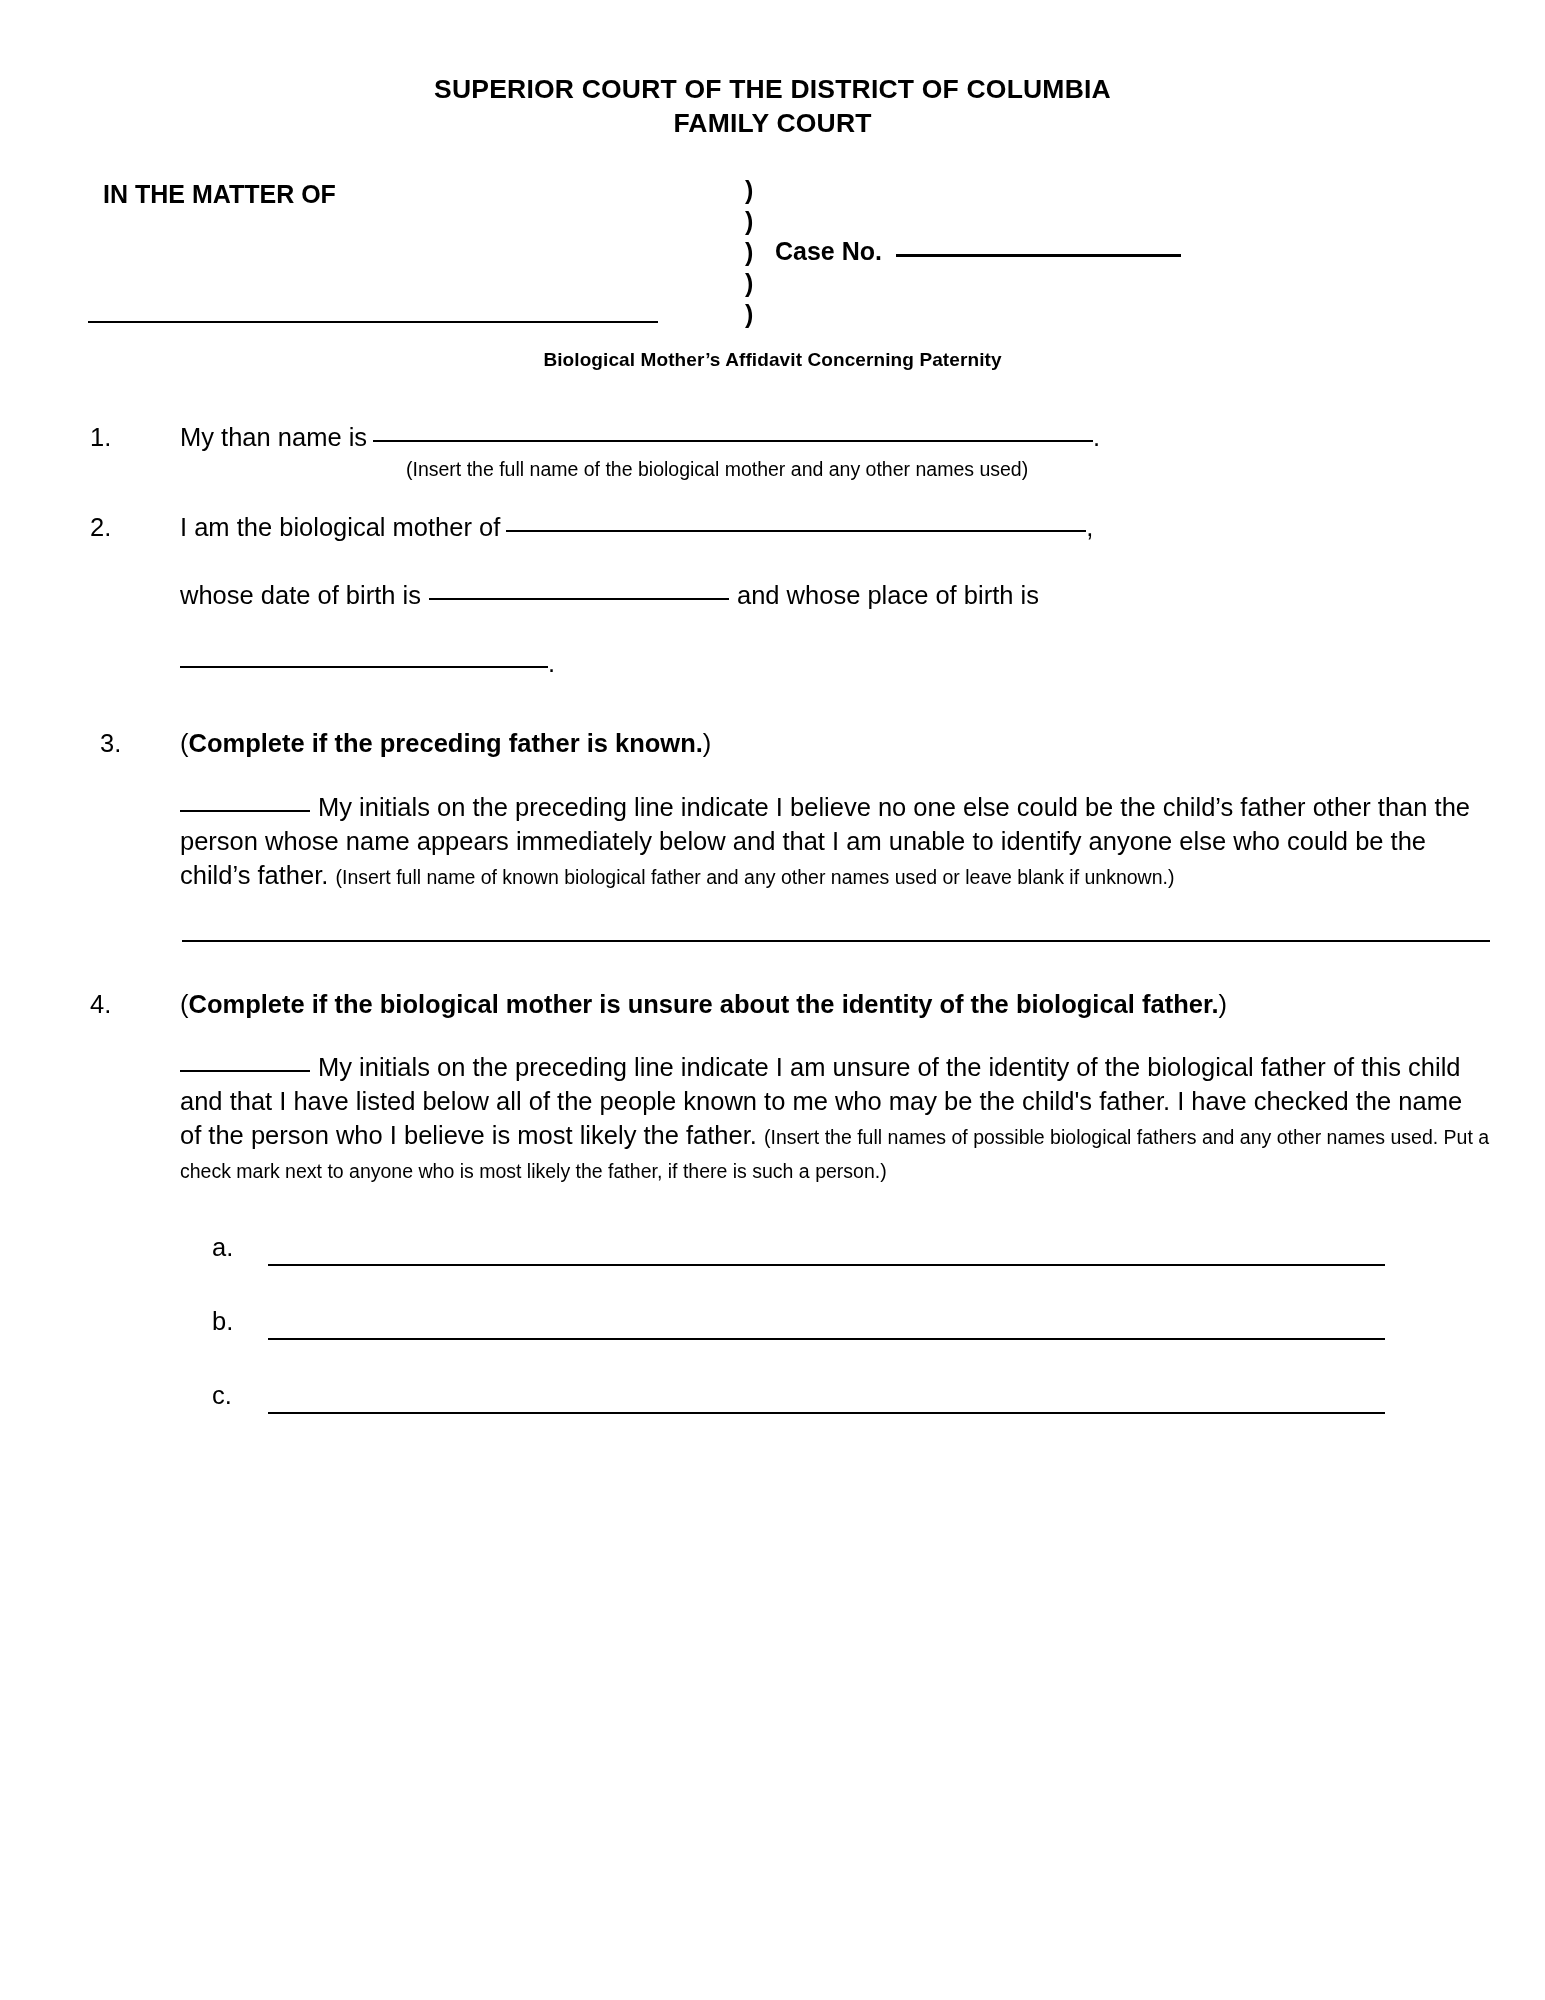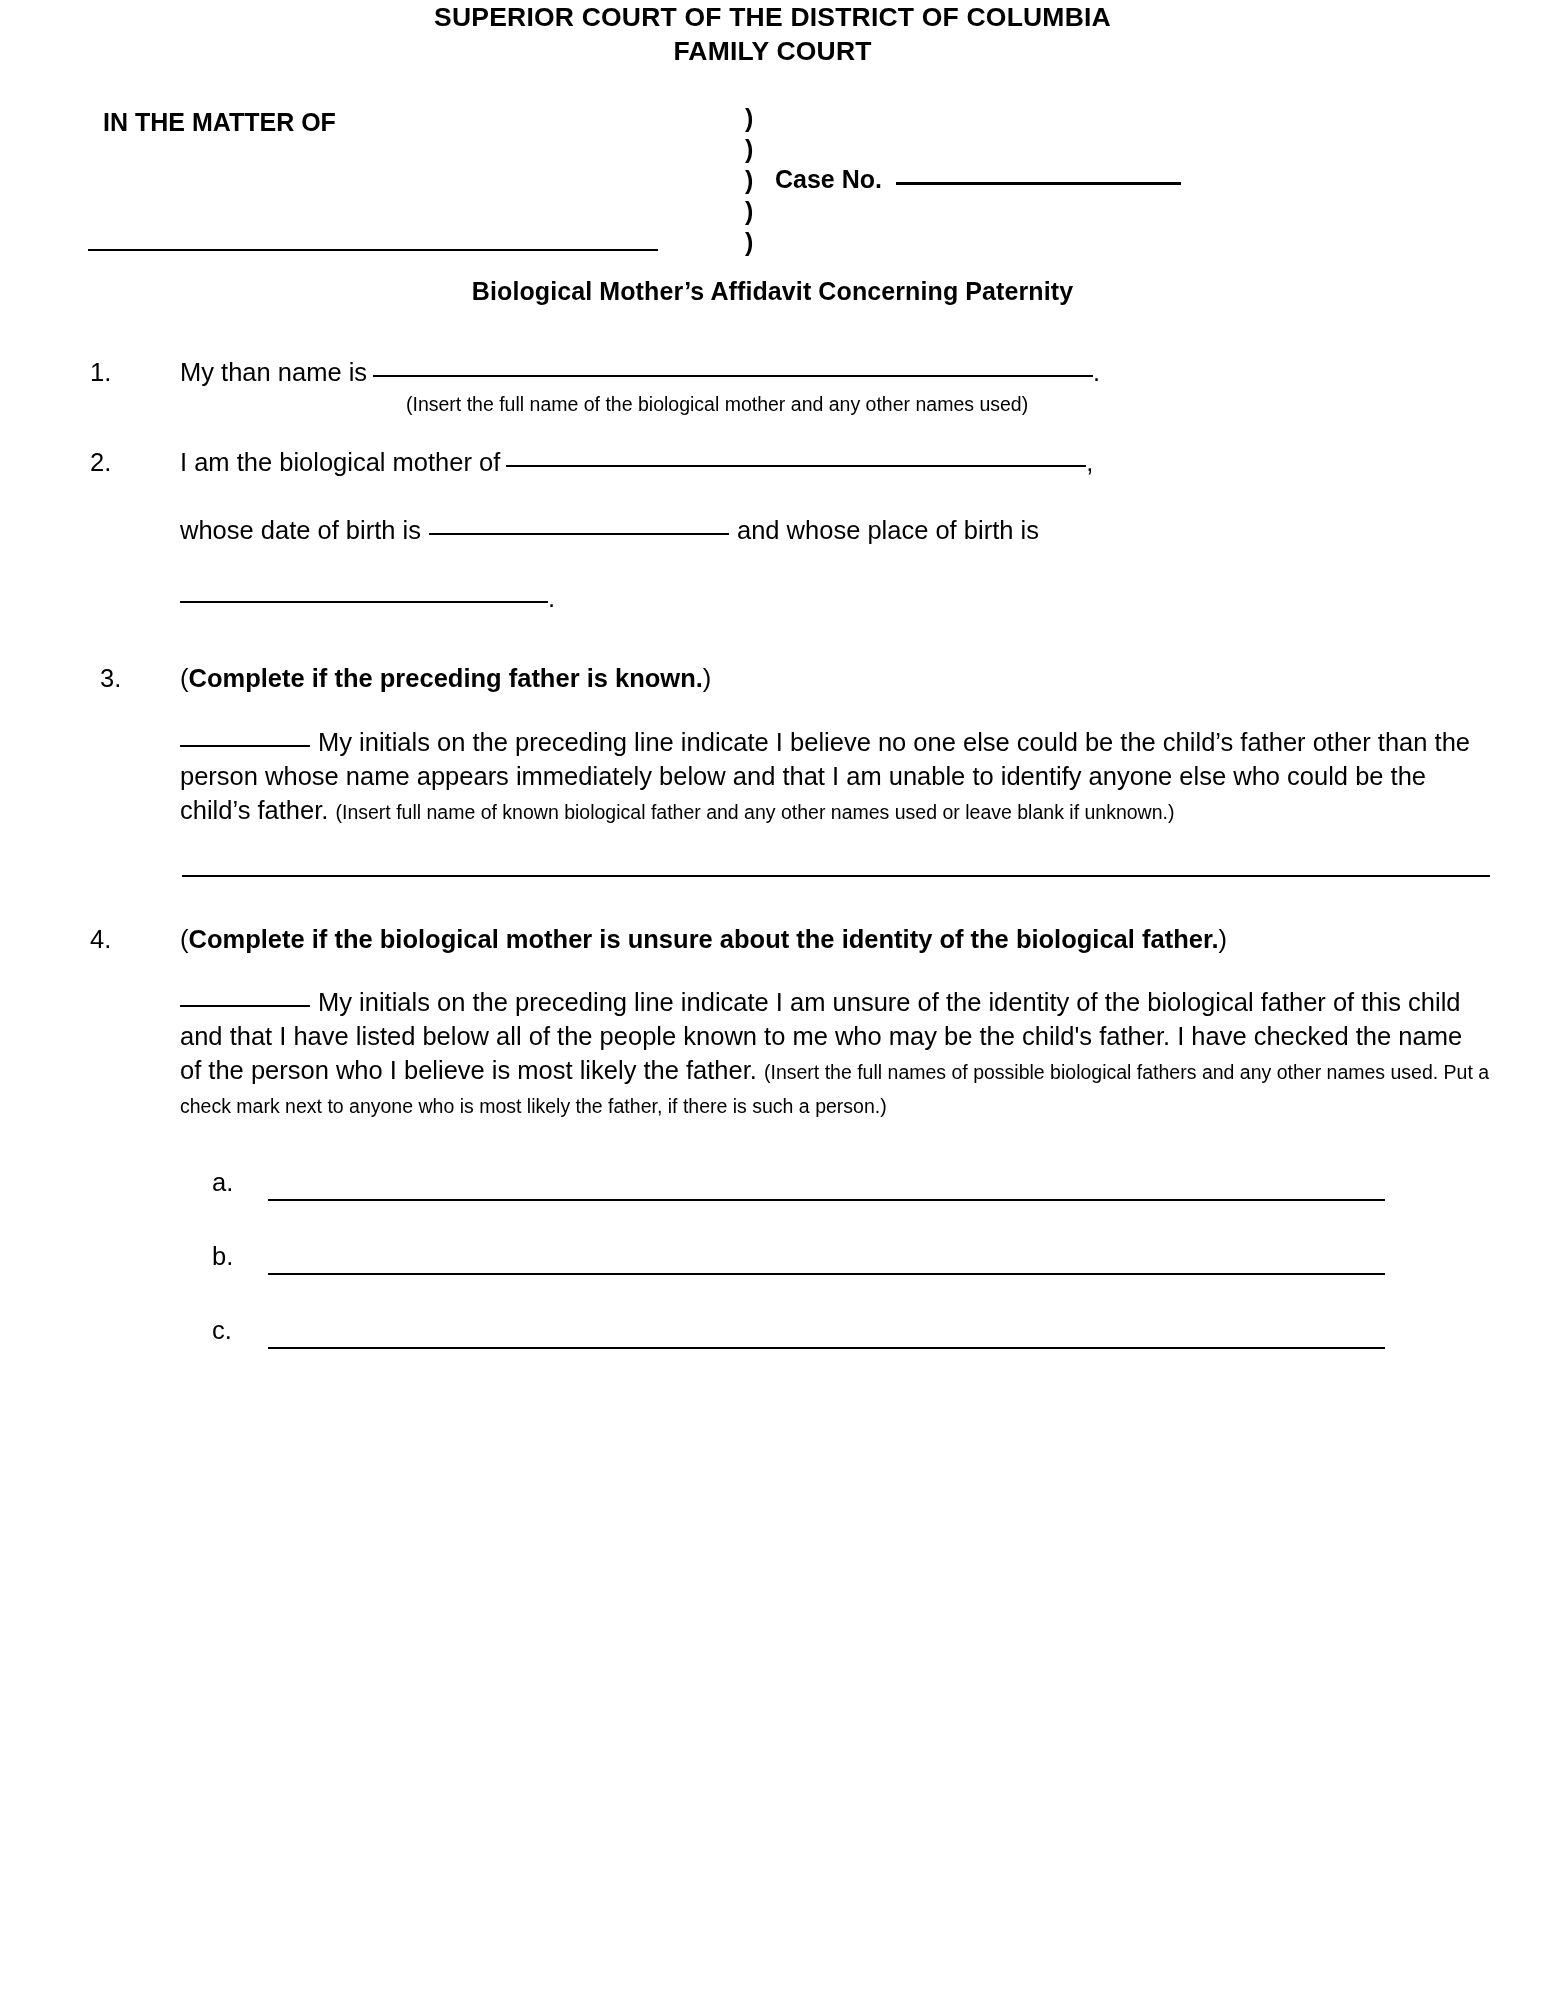--- a/index.html
+++ b/index.html
@@ -23,20 +23,21 @@
     box-sizing: border-box;
   }
 
   
   .court-header {
     text-align: center;
     font-weight: bold;
     font-size: 26.5px;
     line-height: 1.30;
     letter-spacing: 0.2px;
+    padding-top: 72px;
   }
   .court-header .line2 { display: block; }
 
   
   .caption {
     position: relative;
     margin-top: 38px;
     height: 160px;
   }
   .caption-left {
@@ -82,21 +83,21 @@
     border-bottom: 3px solid #000;
     margin-left: 14px;
     vertical-align: 3px;
     height: 1px;
   }
 
   
   .doc-title {
     text-align: center;
     font-weight: bold;
-    font-size: 25px;
+    font-size: 19px;
     margin-top: 10px;
     letter-spacing: 0.1px;
   }
 
   
   .body {
     margin-top: 50px;
     font-size: 25.5px;
     line-height: 1.33;
   }

